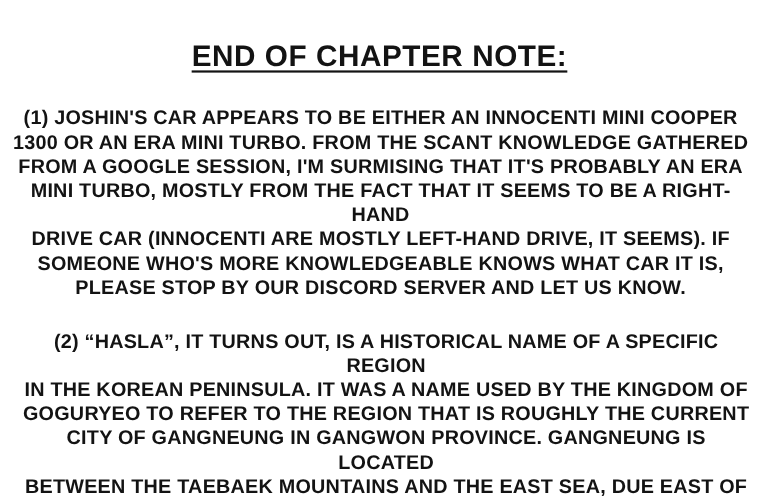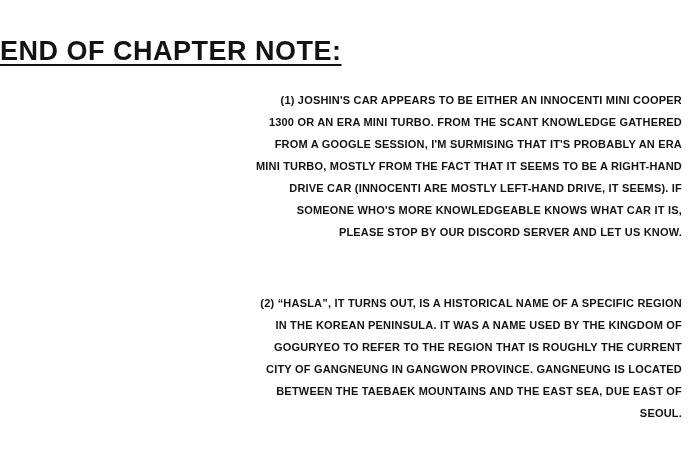--- a/index.html
+++ b/index.html
@@ -15,38 +15,39 @@
     color: #131313;
     font-family: "Liberation Sans", "DejaVu Sans", sans-serif;
     overflow: hidden;
     box-sizing: border-box;
   }
   .page-title {
     position: absolute;
     top: 18px;
     left: 0;
     width: 100%;
+    text-align: center;
     font-size: 27px;
     font-weight: bold;
     letter-spacing: 0.5px;
     text-decoration: underline;
     text-underline-offset: 4px;
     text-decoration-thickness: 2px;
     white-space: nowrap;
   }
   .note {
     position: absolute;
     left: 10px;
     right: 8px;
-    font-size: 11px;
+    font-size: 18px;
     font-weight: bold;
     line-height: 22px;
     letter-spacing: 0.2px;
     white-space: pre-line;
-    text-align: right;
+    text-align: center;
   }
   .note-1 { top: 78px; }
   .note-2 { top: 281px; margin-left: 10px; }
 </style>
 </head>
 <body>
 
 <div class="page">
   <h1 class="page-title">END OF CHAPTER NOTE:</h1>
 

